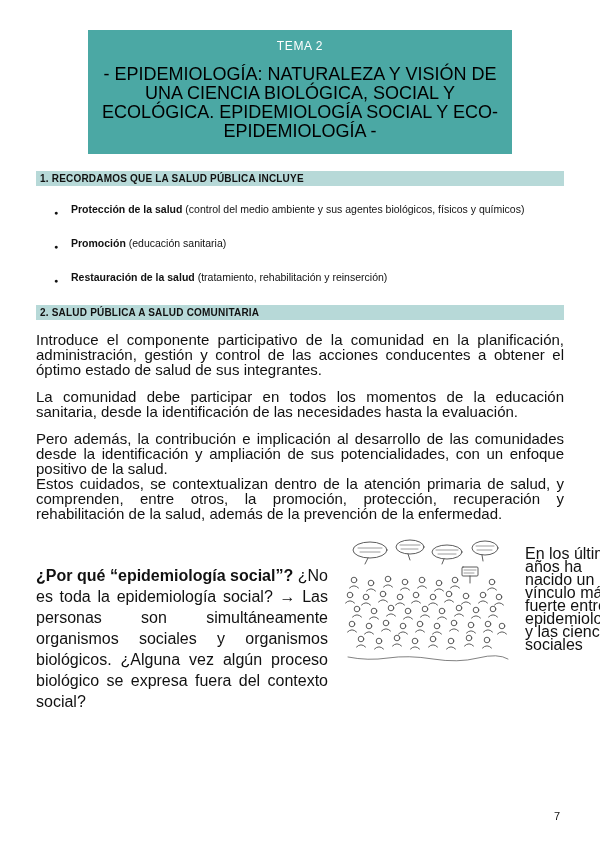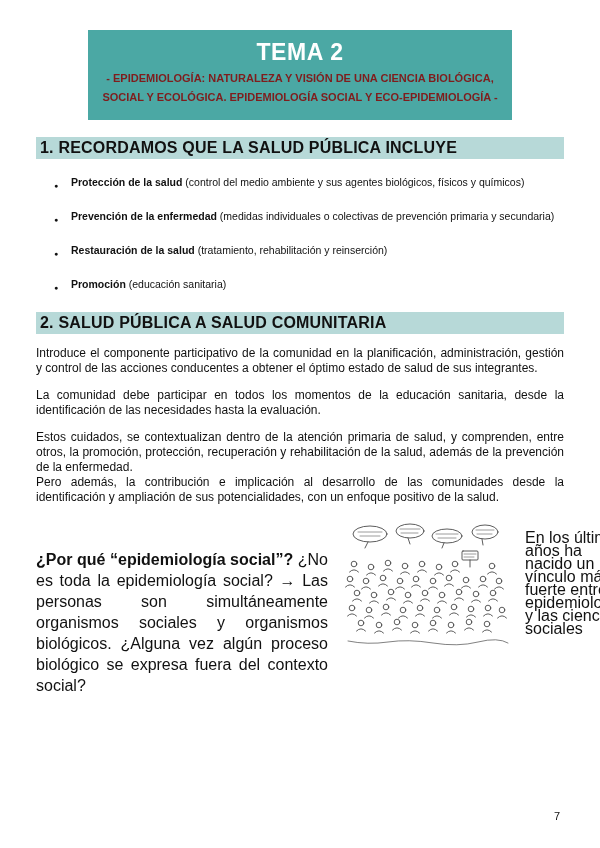--- a/index.html
+++ b/index.html
@@ -15,48 +15,48 @@
 
   .header-box {
     width:424px;
     margin:0 auto;
     background:var(--header-teal,#4ba8a4);
     padding:9px 12px 13px 12px;
     text-align:center;
   }
   .header-title {
     color:#ffffff;
-    font-weight:bold;
-    font-size:23px;
+    font-weight:normal;
+    font-size:12px;
     letter-spacing:0.6px;
-    margin-bottom:3px;
+    margin-bottom:12px;
   }
   .header-subtitle {
-    color:#7f1d1d;
-    font-weight:bold;
-    font-size:11px;
+    color:#000000;
+    font-weight:normal;
+    font-size:18px;
     line-height:19px;
   }
 
   .section-bar {
     background:var(--section-teal,#b7d9d8);
     font-weight:bold;
-    font-size:16px;
+    font-size:10px;
     padding:2px 4px;
     margin-top:17px;
     letter-spacing:0.2px;
   }
 
   .bullets { list-style:none; margin-top:11px; padding-left:18px; }
   .bullets li { display:flex; font-size:10.5px; line-height:15px; margin-bottom:3px;margin-top:16px; }
   .bullets .marker { width:17px; font-size:7px; padding-top:3px; flex:none; }
   .bullets .btxt { flex:1; text-align:justify; }
 
   .para {
-    font-size:12px;
+    font-size:15px;
     line-height:15px;
     text-align:justify;
     margin-top:12px;
   }
   .para-block { margin-top:12px; }
   .para-block .para.tight { margin-top:0; }
 
   .bottom-row { display:flex; margin-top:18px; }
   .question {
     width:292px;
@@ -95,40 +95,36 @@
 
   <div class="section-bar">1.  RECORDAMOS QUE LA SALUD PÚBLICA INCLUYE</div>
 
   <ul class="bullets">
     <li>
       <span class="marker">●</span>
       <span class="btxt"><b>Protección de la salud</b><span> (control del medio ambiente y sus agentes biológicos, físicos y  químicos)</span></span>
     </li>
     <li>
       <span class="marker">●</span>
-      <span class="btxt"><b>Prevención de la enfermedad</b><span> (medidas  individuales  o  colectivas  de  prevención   primaria  y secundaria)</span></span>
+      <span class="btxt"><b>Promoción</b><span> (educación sanitaria)</span></span>
     </li>
     <li>
       <span class="marker">●</span>
       <span class="btxt"><b>Restauración de la salud</b><span> (tratamiento, rehabilitación y reinserción)</span></span>
     </li>
-    <li>
-      <span class="marker">●</span>
-      <span class="btxt"><b>Promoción</b><span> (educación sanitaria)</span></span>
-    </li>
   </ul>
 
   <div class="section-bar">2. SALUD PÚBLICA A SALUD COMUNITARIA</div>
 
   <p class="para">Introduce el componente participativo de la comunidad en la planificación, administración,  gestión y control de las acciones conducentes a obtener el óptimo estado de salud de sus  integrantes.</p>
   <p class="para">La comunidad debe participar en todos los momentos de la educación sanitaria,  desde la identificación de las necesidades hasta la evaluación.</p>
 
   <div class="para-block">
+    <p class="para tight">Pero además, la contribución e implicación al desarrollo de las comunidades desde la identificación y ampliación de sus potencialidades, con un enfoque positivo de la salud.</p>
     <p class="para tight">Estos cuidados, se contextualizan dentro de la atención primaria de salud, y comprenden, entre otros, la promoción,  protección,  recuperación  y  rehabilitación  de  la  salud,  además  de  la  prevención  de  la enfermedad.</p>
-    <p class="para tight">Pero además, la contribución e implicación al desarrollo de las comunidades desde la identificación y ampliación de sus potencialidades, con un enfoque positivo de la salud.</p>
   </div>
 
   <div class="bottom-row">
 
     <p class="question"><b>¿Por qué “epidemiología social”?</b><span> ¿No es toda la epidemiología social?  →  Las personas son simultáneamente organismos sociales y organismos biológicos. ¿Alguna vez algún proceso   biológico se expresa fuera del contexto social?</span></p>
 
     <div class="cartoon">
       <svg viewBox="0 0 175 130" width="175" height="130">
         <defs>
           <g id="person">

